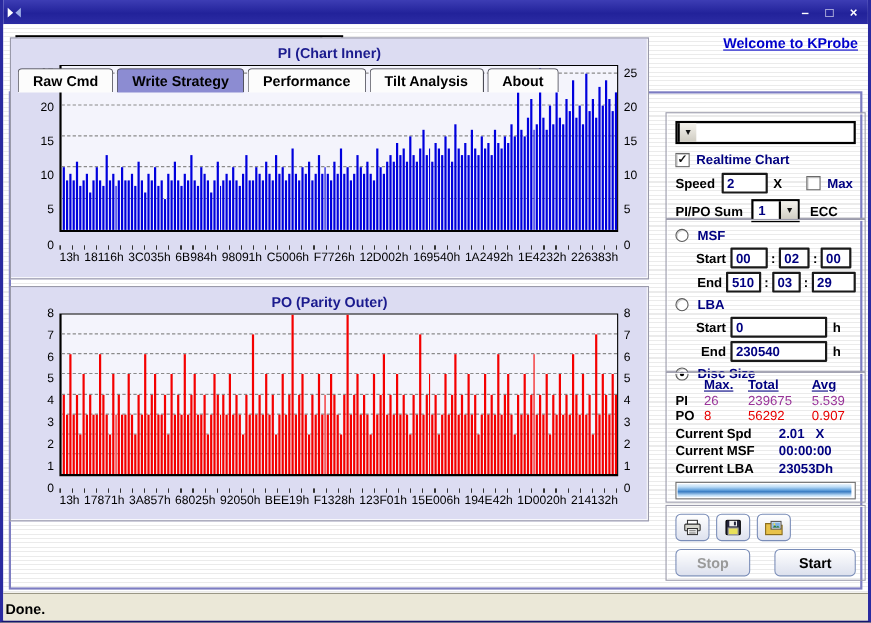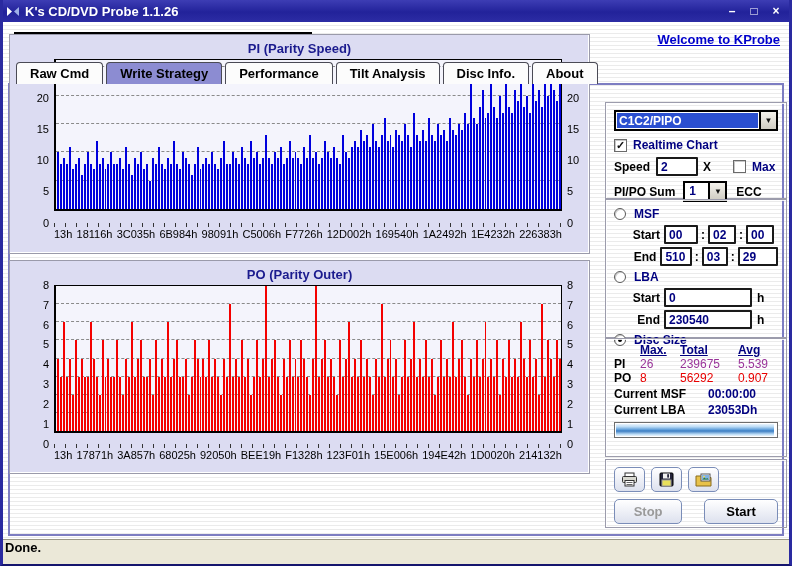--- a/index.html
+++ b/index.html
@@ -91,35 +91,34 @@
   .progress-label { position:absolute; inset:0; text-align:center; font-size:11px; line-height:14px; color:#000; }
   
   .btn { border:1px solid #7a8db8; border-radius:5px; background:linear-gradient(180deg,#ffffff,#dde1ee); cursor:pointer;
          font-family:"Liberation Sans",sans-serif; }
   .iconbtn { width:31px; height:25px; margin-right:6px; display:inline-flex; align-items:center; justify-content:center; }
   .bigbtn { height:25px; font-size:13px; font-weight:bold; }
   #stop-btn { width:72px; color:#9a9a9a; margin-right:22px; }
   #start-btn { width:78px; color:#000; }
   
   #statusbar { position:absolute; left:-3px; right:-3px; bottom:-2px; height:27px; background:#ebe8d8; border-top:1px solid #9a9786;
-               font-size:13px; font-weight:bold; display:flex; align-items:flex-start; padding:0 5px; }
+               font-size:13px; font-weight:bold; display:flex; align-items:center; padding:0 5px; }
 </style>
 </head>
 <body>
 
 <div id="window">
 
   <div id="titlebar">
     <span class="app-icon">
       <svg width="14" height="13" viewBox="0 0 14 13">
           <path d="M1 2 L6 6.5 L1 11 Z" fill="#ffffff"></path>
           <path d="M13 2 L8 6.5 L13 11 Z" fill="#9fb0e8"></path>
         </svg>
     </span>
-    <span>K's CD/DVD Probe 1.1.26</span>
     <span class="winbtns">
       <span class="winbtn">–</span>
       <span class="winbtn">□</span>
       <span class="winbtn">×</span>
     </span>
   </div>
 
   <div id="client">
 
     <div id="drive-combo" class="combo">
@@ -127,28 +126,27 @@
       <span class="combo-arrow">▼</span>
     </div>
 
     <a id="welcome-link">Welcome to KProbe</a>
 
     <div id="tab-bar">
         <div class="tab">Raw Cmd</div>
         <div class="tab active">Write Strategy</div>
         <div class="tab">Performance</div>
         <div class="tab">Tilt Analysis</div>
-        <div class="tab">Disc Info.</div>
         <div class="tab">About</div>
       </div>
 
     <div id="content-panel"></div>
 
     <div id="chartbox-pi" class="chartbox">
-      <div class="chart-title">PI (Parity Speed)</div>
+      <div class="chart-title">PI (Chart Inner)</div>
       <div class="gutter yl">
           <span class="ylab" style="bottom: calc(0% - 6px);">0</span>
           <span class="ylab" style="bottom: calc(19.0114% - 6px);">5</span>
           <span class="ylab" style="bottom: calc(38.0228% - 6px);">10</span>
           <span class="ylab" style="bottom: calc(57.0342% - 6px);">15</span>
           <span class="ylab" style="bottom: calc(76.0456% - 6px);">20</span>
           <span class="ylab" style="bottom: calc(95.057% - 6px);">25</span>
         </div>
       <div class="plot">
           <div class="grid" style="bottom: 19.0114%;"></div>
@@ -575,21 +573,20 @@
             <span>15E006h</span>
             <span>194E42h</span>
             <span>1D0020h</span>
             <span>214132h</span>
           </div>
       </div>
     </div>
 
     <div id="box-mode" class="groupbox">
       <div id="mode-combo" class="combo">
-        <span class="combo-text">C1C2/PIPO</span>
         <span class="combo-arrow">▼</span>
       </div>
       <div class="row">
         <span class="checkbox">✓</span>
         <span class="nlbl">Realtime Chart</span>
       </div>
       <div class="row">
         <span class="blbl">Speed</span>
         <span class="field" style="width:42px;margin-left:6px;">2</span>
         <span class="blbl" style="margin-left:5px;">X</span>
@@ -654,20 +651,24 @@
         <span class="h">Total</span>
         <span class="h">Avg</span>
         <span class="blbl">PI</span>
         <span class="pi-val">26</span>
         <span class="pi-val">239675</span>
         <span class="pi-val">5.539</span>
         <span class="blbl">PO</span>
         <span class="po-val">8</span>
         <span class="po-val">56292</span>
         <span class="po-val">0.907</span>
+      </div>
+      <div class="cur-row">
+        <span>Current Spd</span>
+        <span class="v">2.01   X</span>
       </div>
       <div class="cur-row">
         <span>Current MSF</span>
         <span class="v">00:00:00</span>
       </div>
       <div class="cur-row">
         <span>Current LBA</span>
         <span class="v">23053Dh</span>
       </div>
       <div class="progress">

